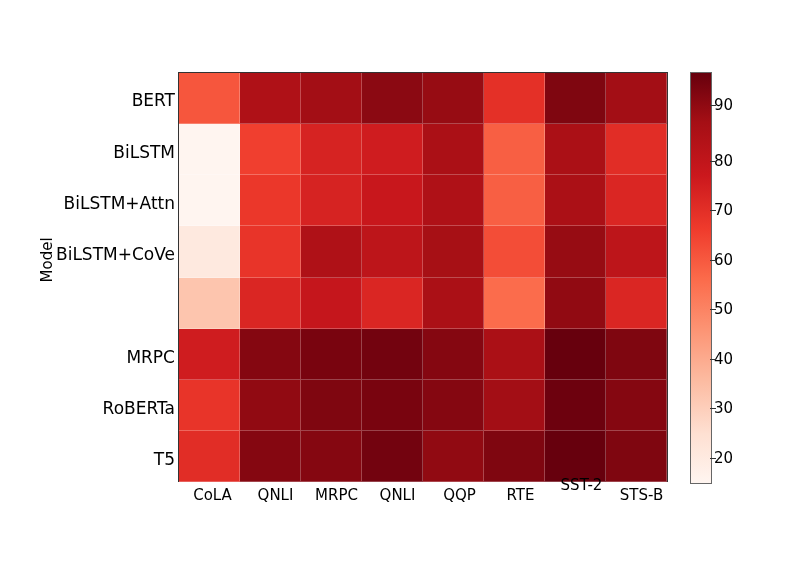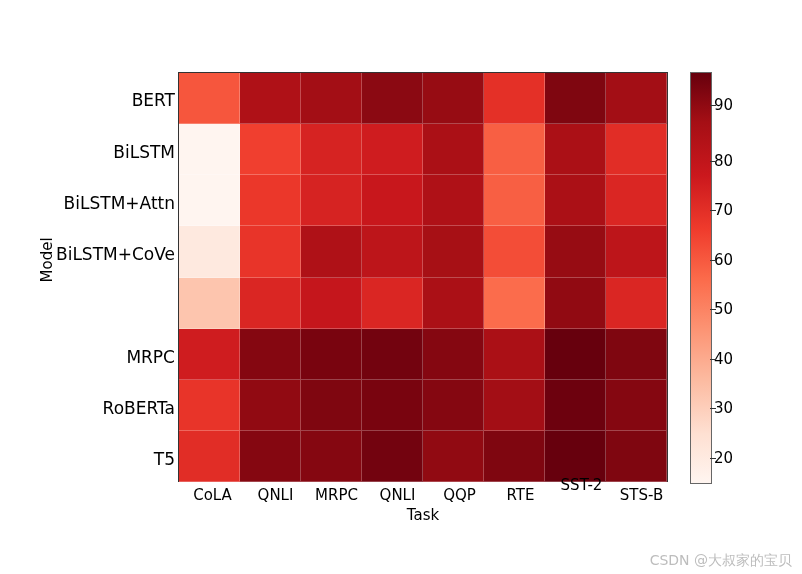--- a/index.html
+++ b/index.html
@@ -223,28 +223,26 @@
 
     <div class="xtick" style="left:160px; top:426px; width:45px;">CoLA</div>
     <div class="xtick" style="left:223px; top:426px; width:45px;">QNLI</div>
     <div class="xtick" style="left:284px; top:426px; width:45px;">MRPC</div>
     <div class="xtick" style="left:345px; top:426px; width:45px;">QNLI</div>
     <div class="xtick" style="left:407px; top:426px; width:45px;">QQP</div>
     <div class="xtick" style="left:468px; top:426px; width:45px;">RTE</div>
     <div class="xtick" style="left:524px; top:416px; width:55px;">SST-2</div>
     <div class="xtick" style="left:584px; top:426px; width:55px;">STS-B</div>
 
-    <div class="xlabel" style="top:446px;">Task</div>
 
     <div class="cbar"></div>
     <div class="cbar-tick" style="top:389px;">20</div>
     <div class="cbar-tick" style="top:339px;">30</div>
     <div class="cbar-tick" style="top:290px;">40</div>
     <div class="cbar-tick" style="top:240px;">50</div>
     <div class="cbar-tick" style="top:191px;">60</div>
     <div class="cbar-tick" style="top:141px;">70</div>
     <div class="cbar-tick" style="top:92px;">80</div>
     <div class="cbar-tick" style="top:36px;">90</div>
 
   </div>
 
-  <div class="watermark">CSDN @大叔家的宝贝</div>
 </div>
 
 </body></html>

